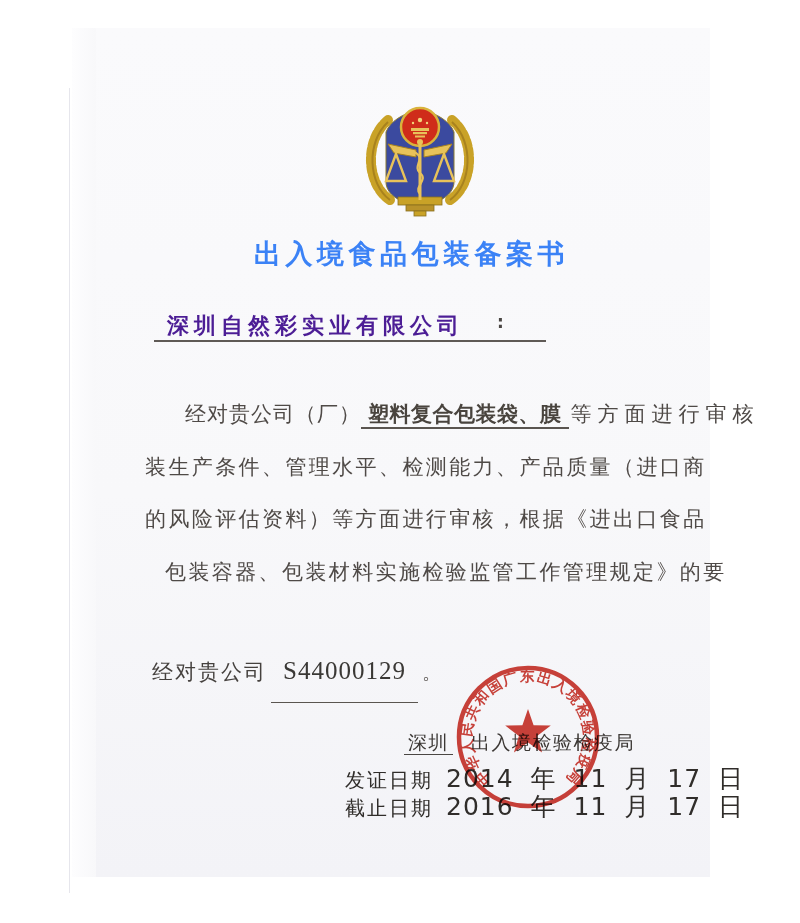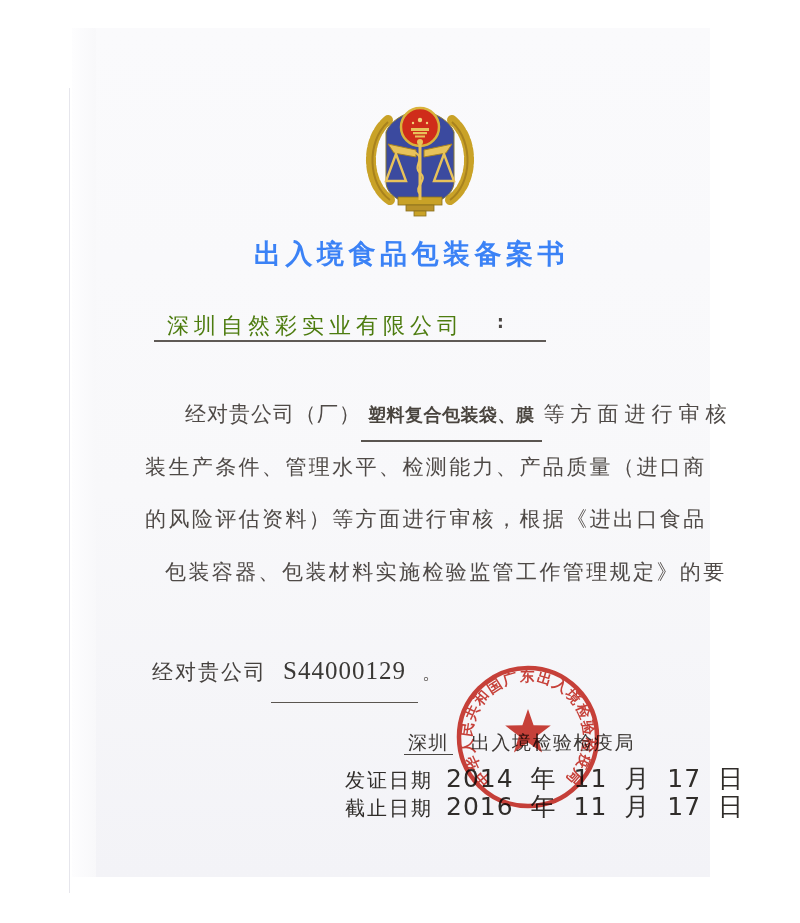--- a/index.html
+++ b/index.html
@@ -14,33 +14,33 @@
   .paper{
     left:72px;top:28px;width:638px;height:849px;
     background:linear-gradient(180deg,#fafafc 0%,#f8f8fa 55%,#f3f3f7 100%);
   }
   .paper-edge{left:72px;top:28px;width:24px;height:849px;background:linear-gradient(90deg,#fdfdfe,#f8f8fa);}
   .doc-title{
     left:254px;top:236px;font-size:27px;font-weight:bold;letter-spacing:4.5px;
     color:#3b82f6;white-space:nowrap;
   }
   .company-name{
-    left:167px;top:311px;font-size:22px;font-weight:normal;letter-spacing:5px;
-    color:#4d7c0f;white-space:nowrap;
+    left:167px;top:311px;font-size:22px;font-weight:bold;letter-spacing:5px;
+    color:#4c1d95;white-space:nowrap;
   }
   .company-underline{left:154px;top:340px;width:392px;height:2px;background:#5f5a56;}
   .company-colon{left:497px;top:312px;font-size:17px;font-weight:bold;color:#4a4643;}
   .body-line{
     font-size:21px;letter-spacing:2.4px;color:#4f4a47;white-space:nowrap;line-height:26px;
   }
   .l1{left:185px;top:401px;}
   .l1 .prefix{letter-spacing:1px;}
   .l1 .product{
-    font-size:18px;font-weight:bold;letter-spacing:0.5px;color:#49443e;
-    border-bottom:2px solid #5a5550;padding:0 7px 15px 7px;
+    font-size:21px;font-weight:bold;letter-spacing:0.5px;color:#49443e;
+    border-bottom:2px solid #5a5550;padding:0 7px 1px 7px;
   }
   .l1 .suffix{letter-spacing:6px;margin-left:2px;}
   .l2{left:145px;top:454px;}
   .l3{left:145px;top:506px;}
   .l4{left:145px;top:559px;margin-left:20px;}
   .l5{left:145px;top:611px;}
   .code-line{left:152px;top:657px;font-size:21px;letter-spacing:2px;color:#45413e;white-space:nowrap;}
   .code-value{
     font-family:"Liberation Serif","DejaVu Serif",serif;font-size:25px;letter-spacing:1px;
     color:#3a3835;border-bottom:1.5px solid #5a5550;padding:0 12px 18px 12px;margin-left:4px;

